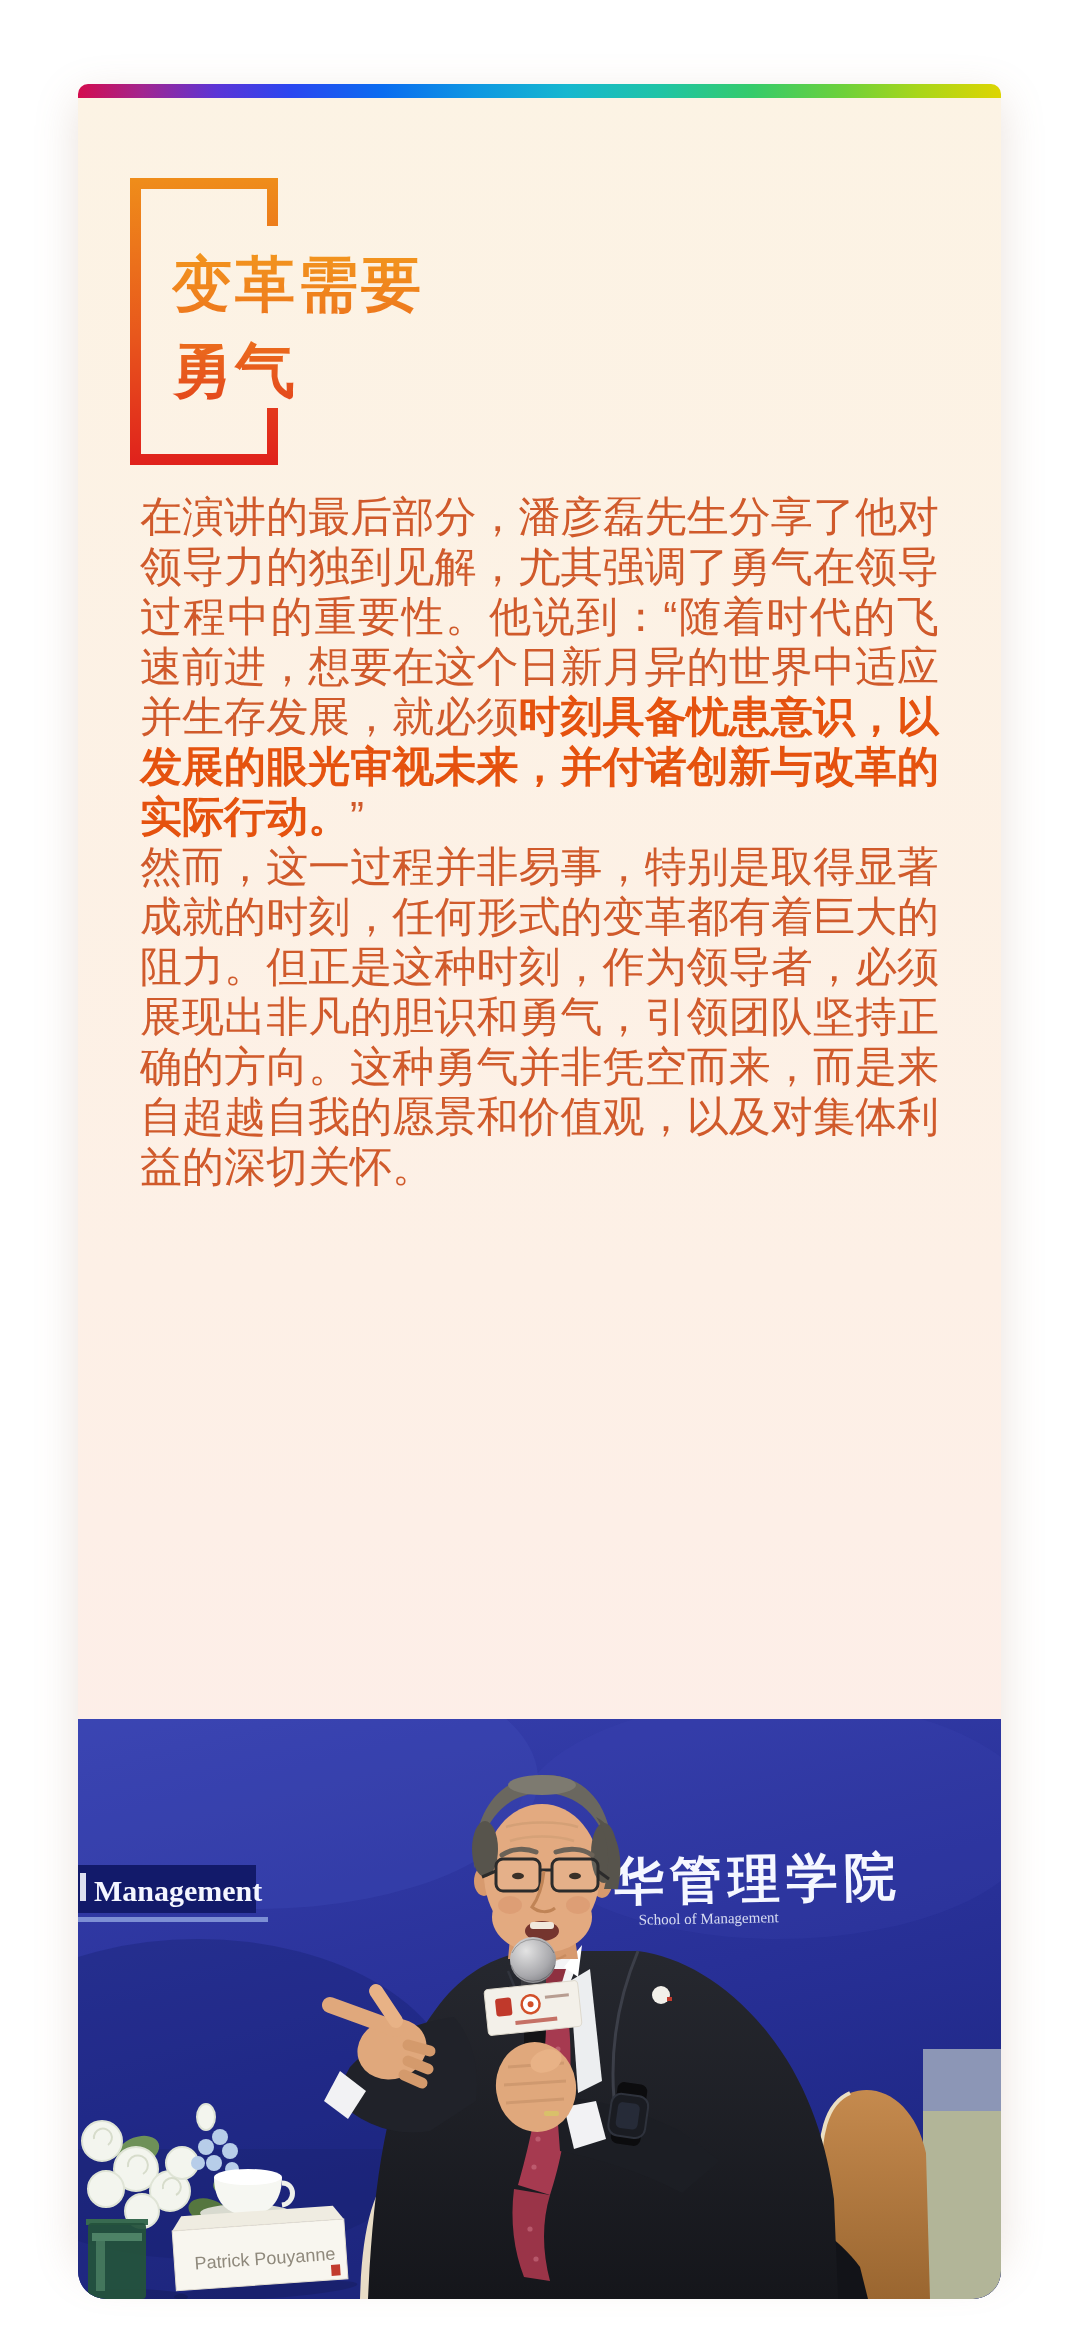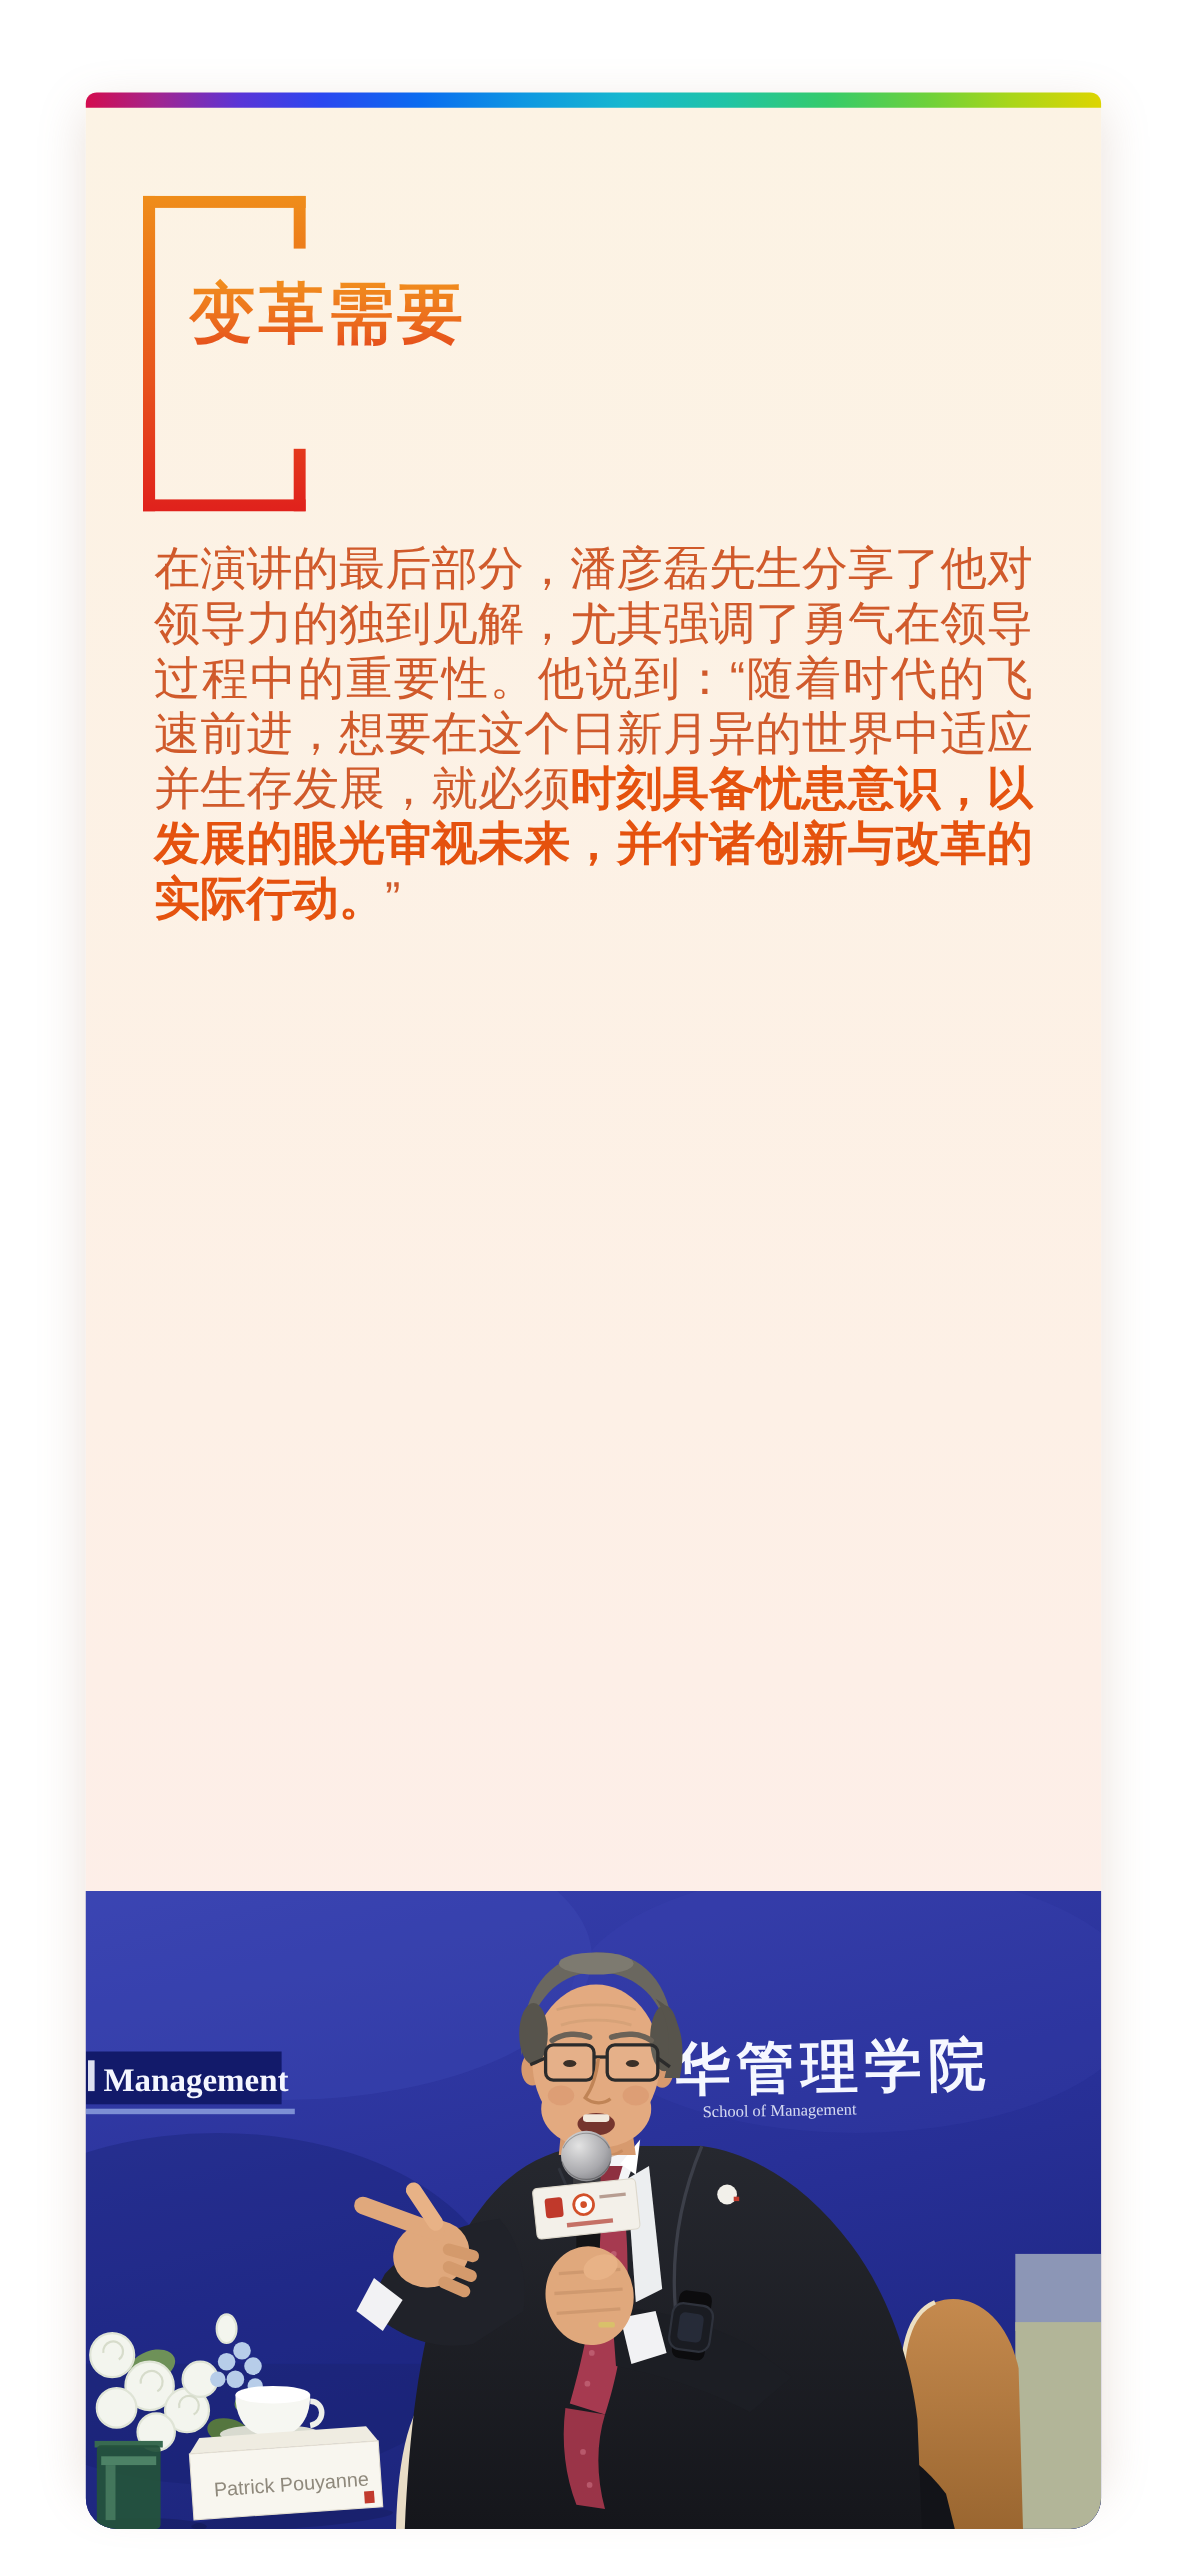--- a/index.html
+++ b/index.html
@@ -65,24 +65,26 @@
         <rect x="0" y="0" width="11" height="287"></rect>
         <rect x="0" y="0" width="148" height="11"></rect>
         <rect x="137" y="0" width="11" height="48"></rect>
         <rect x="137" y="230" width="11" height="57"></rect>
         <rect x="0" y="276" width="148" height="11"></rect>
       </g>
     </svg>
 
     <div class="title">
       <div>变革需要</div>
+      <div>勇气</div>
     </div>
 
     <div class="article">
       <p><span>在演讲的最后部分，潘彦磊先生分享了他对领导力的独到见解，尤其强调了勇气在领导过程中的重要性。他说到：“随着时代的飞速前进，想要在这个日新月异的世界中适应并生存发展，就必须</span><span class="b">时刻具备忧患意识，以发展的眼光审视未来，并付诸创新与改革的实际行动。</span><span>”</span></p>
+      <p>然而，这一过程并非易事，特别是取得显著成就的时刻，任何形式的变革都有着巨大的阻力。但正是这种时刻，作为领导者，必须展现出非凡的胆识和勇气，引领团队坚持正确的方向。这种勇气并非凭空而来，而是来自超越自我的愿景和价值观，以及对集体利益的深切关怀。</p>
     </div>
 
     <div class="photo">
       <svg viewBox="0 0 923 580">
         <defs>
           <linearGradient id="bgGrad" x1="0" y1="0" x2="0.4" y2="1">
             <stop offset="0" stop-color="#3740ae"></stop>
             <stop offset="0.6" stop-color="#283097"></stop>
             <stop offset="1" stop-color="#1e2784"></stop>
           </linearGradient>

